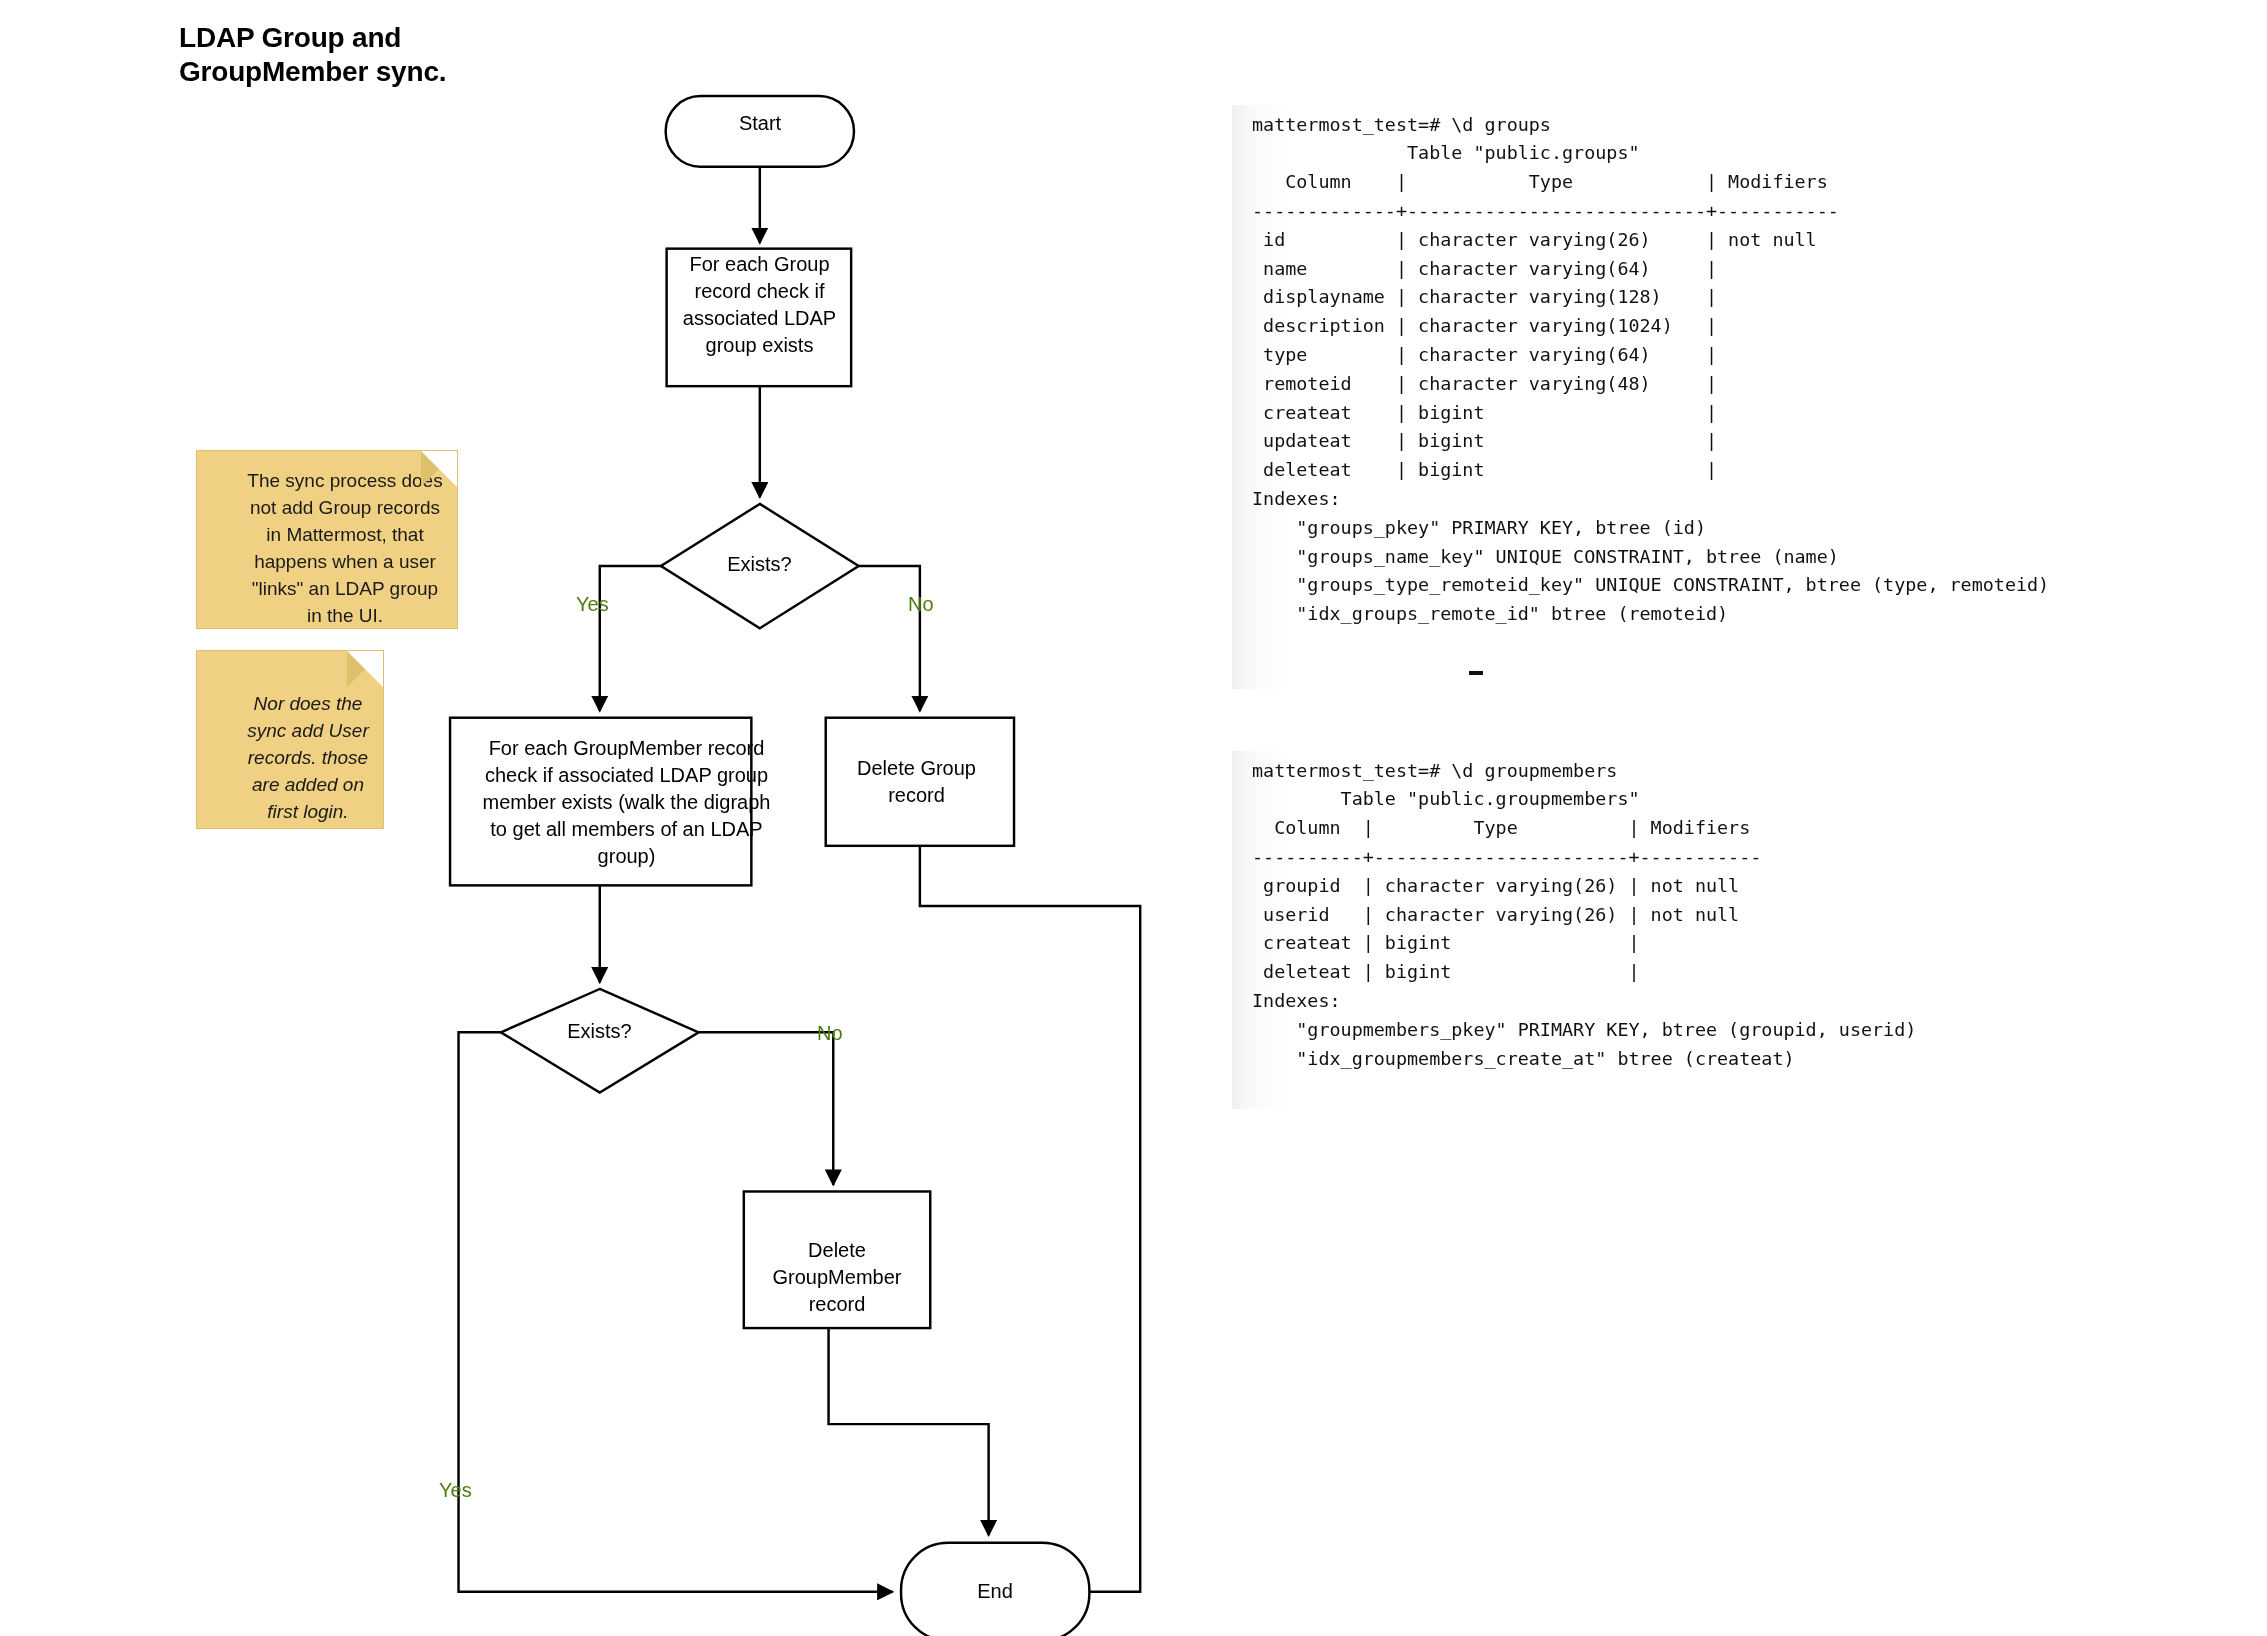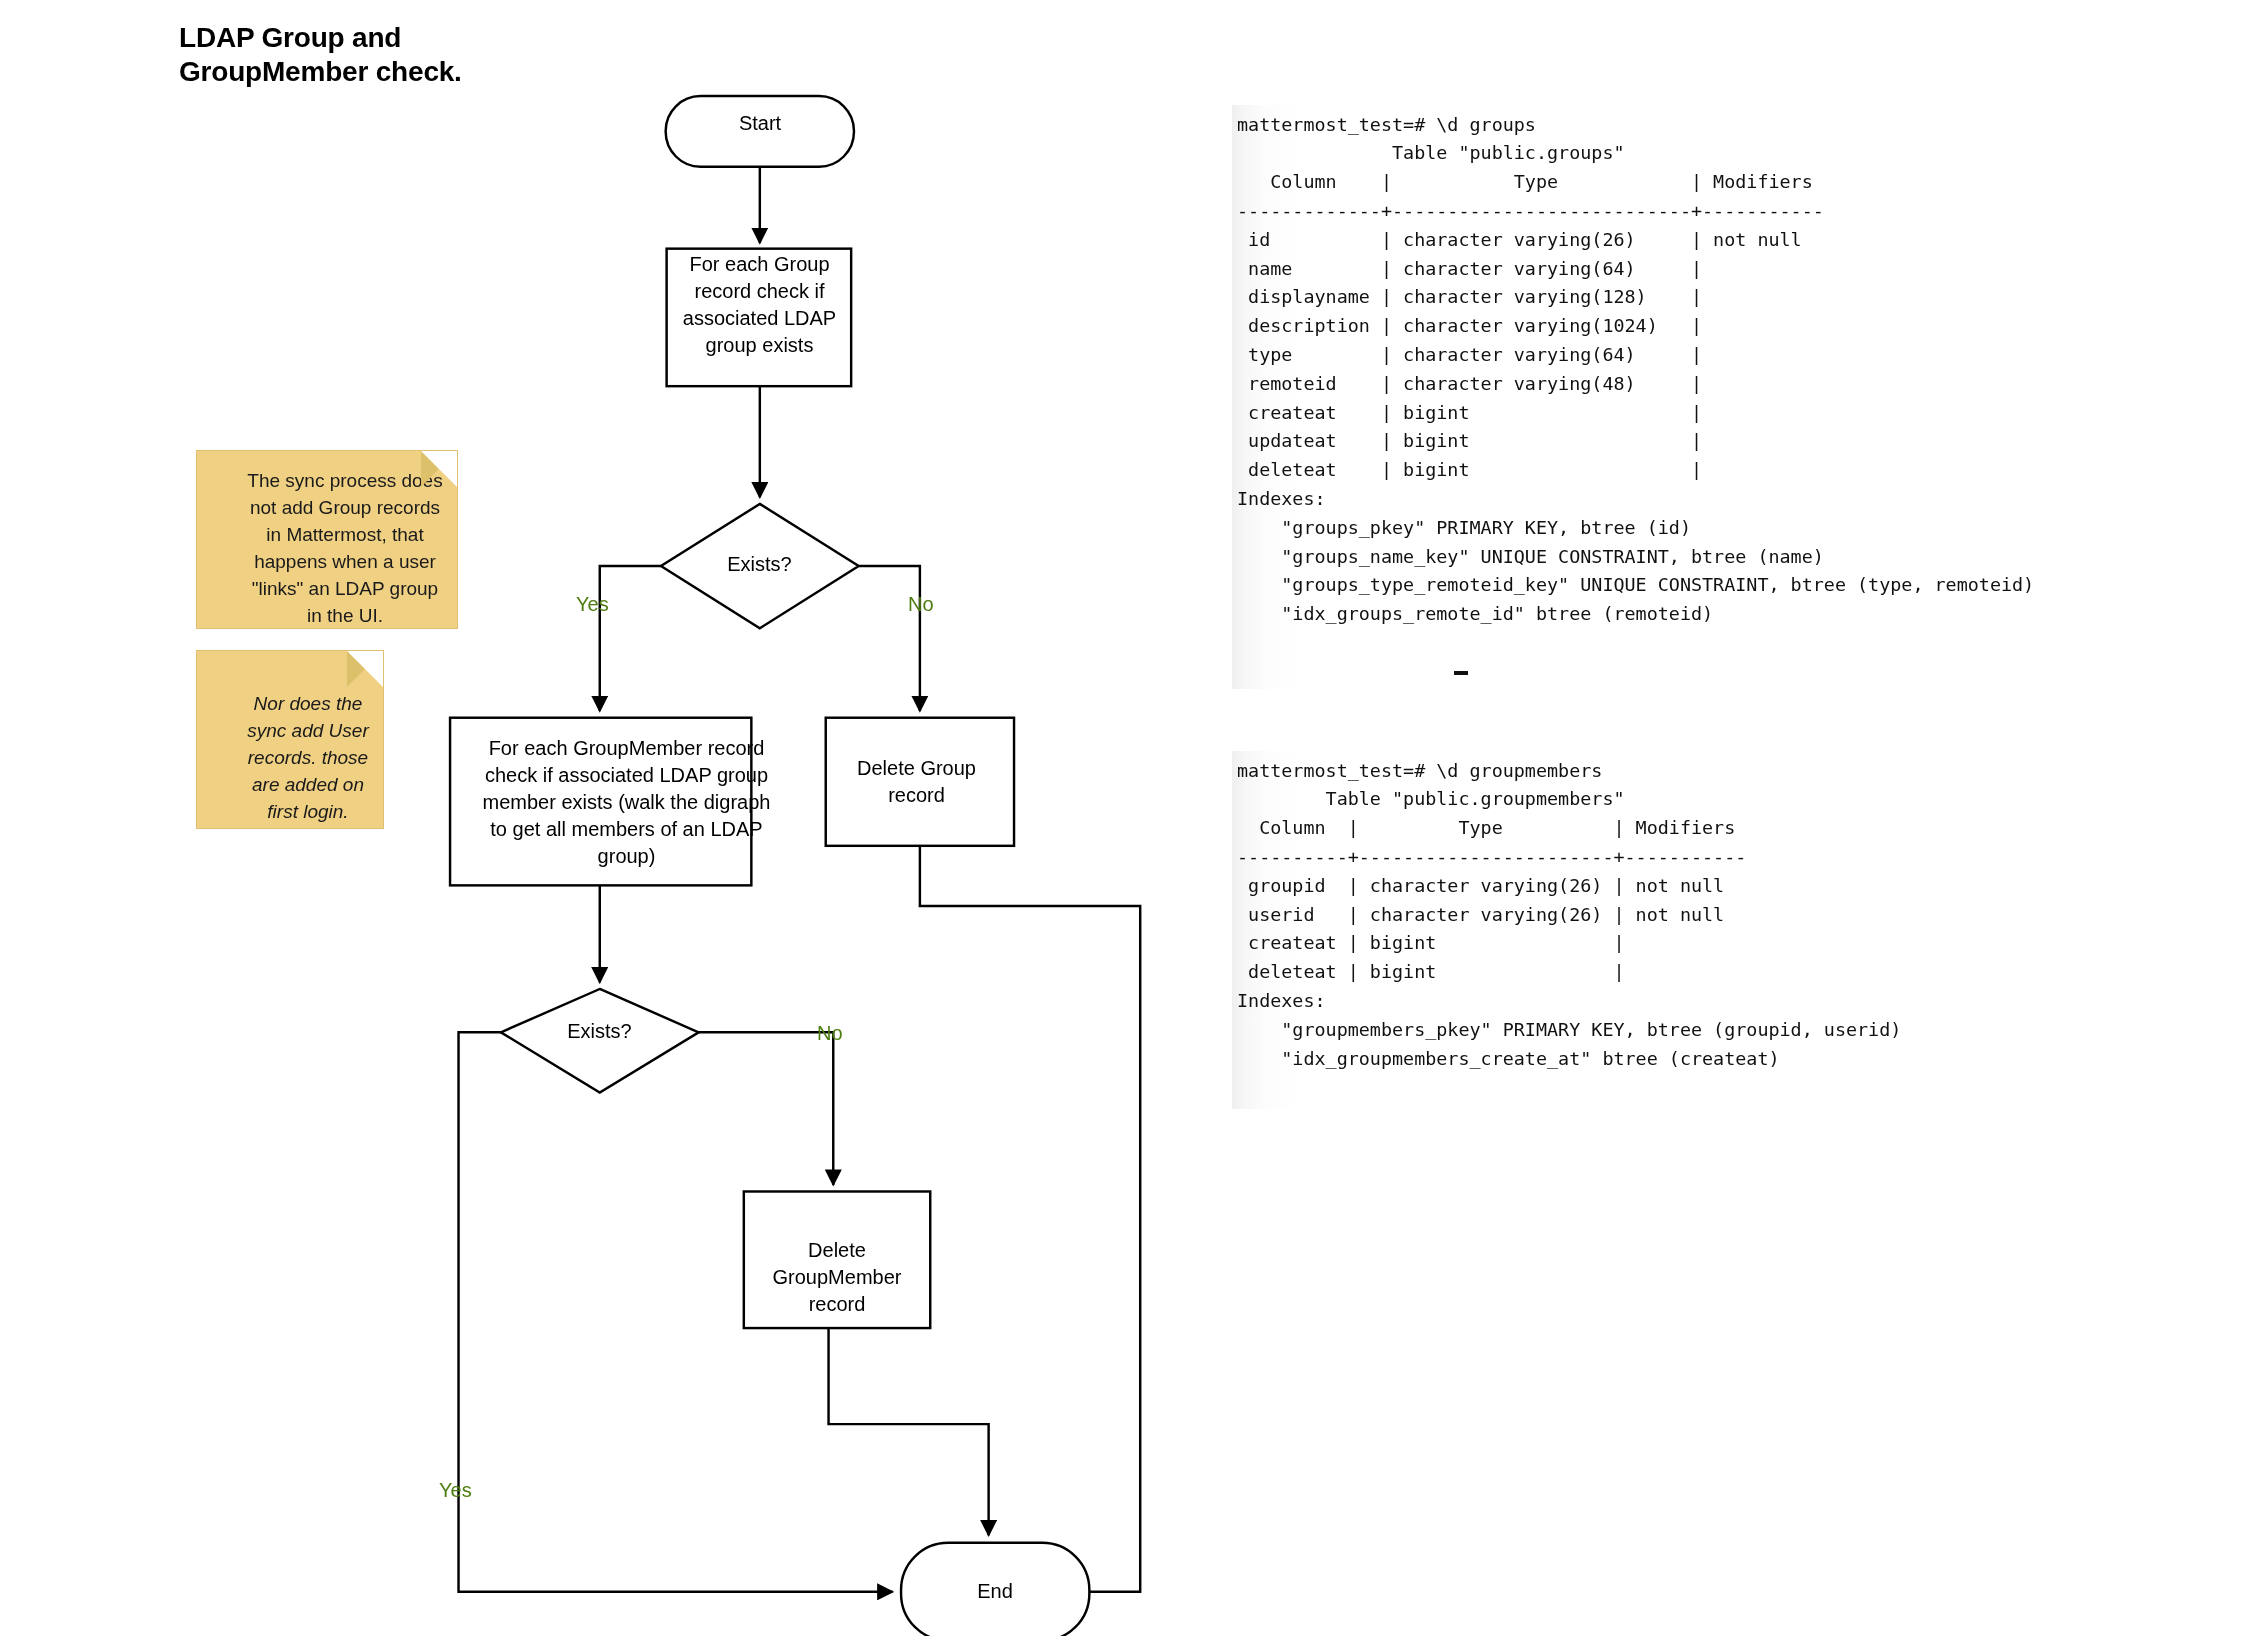--- a/index.html
+++ b/index.html
@@ -107,33 +107,33 @@
     position: absolute;
     font-family: "DejaVu Sans Mono", monospace;
     font-size: 18.4px;
     line-height: 1.565;
     color: #111111;
     white-space: pre;
     background: linear-gradient(to right, #efefef 0px, #f7f7f7 13px, #fcfcfc 32px, #ffffff 66px);
     box-sizing: border-box;
     padding: 5.6px 0 9.4px 0;
   }
-  .terminal .tline { display: block; padding-left: 5px; }
+  .terminal .tline { display: block; padding-left: 20px; }
   .terminal .cursor-dash {
     display: inline-block;
     width: 14px;
     height: 3.8px;
     background: #111111;
     vertical-align: middle;
   }
 </style>
 </head>
 <body>
 
-<div id="diagram-title">LDAP Group and GroupMember check.</div>
+<div id="diagram-title">LDAP Group and GroupMember sync.</div>
 
 <svg id="flow-svg" viewBox="0 0 1300 1738" preserveAspectRatio="none" xmlns="http://www.w3.org/2000/svg">
   <defs>
     <marker id="arrow" viewBox="0 0 10 10" refX="9" refY="5" markerWidth="7" markerHeight="7" orient="auto-start-reverse">
       <path d="M 0 0 L 10 5 L 0 10 z" fill="#000000"></path>
     </marker>
   </defs>
 
   <rect x="707" y="102" width="200" height="75" rx="37" ry="37" fill="#ffffff" stroke="#000000" stroke-width="2.6"></rect>
 

